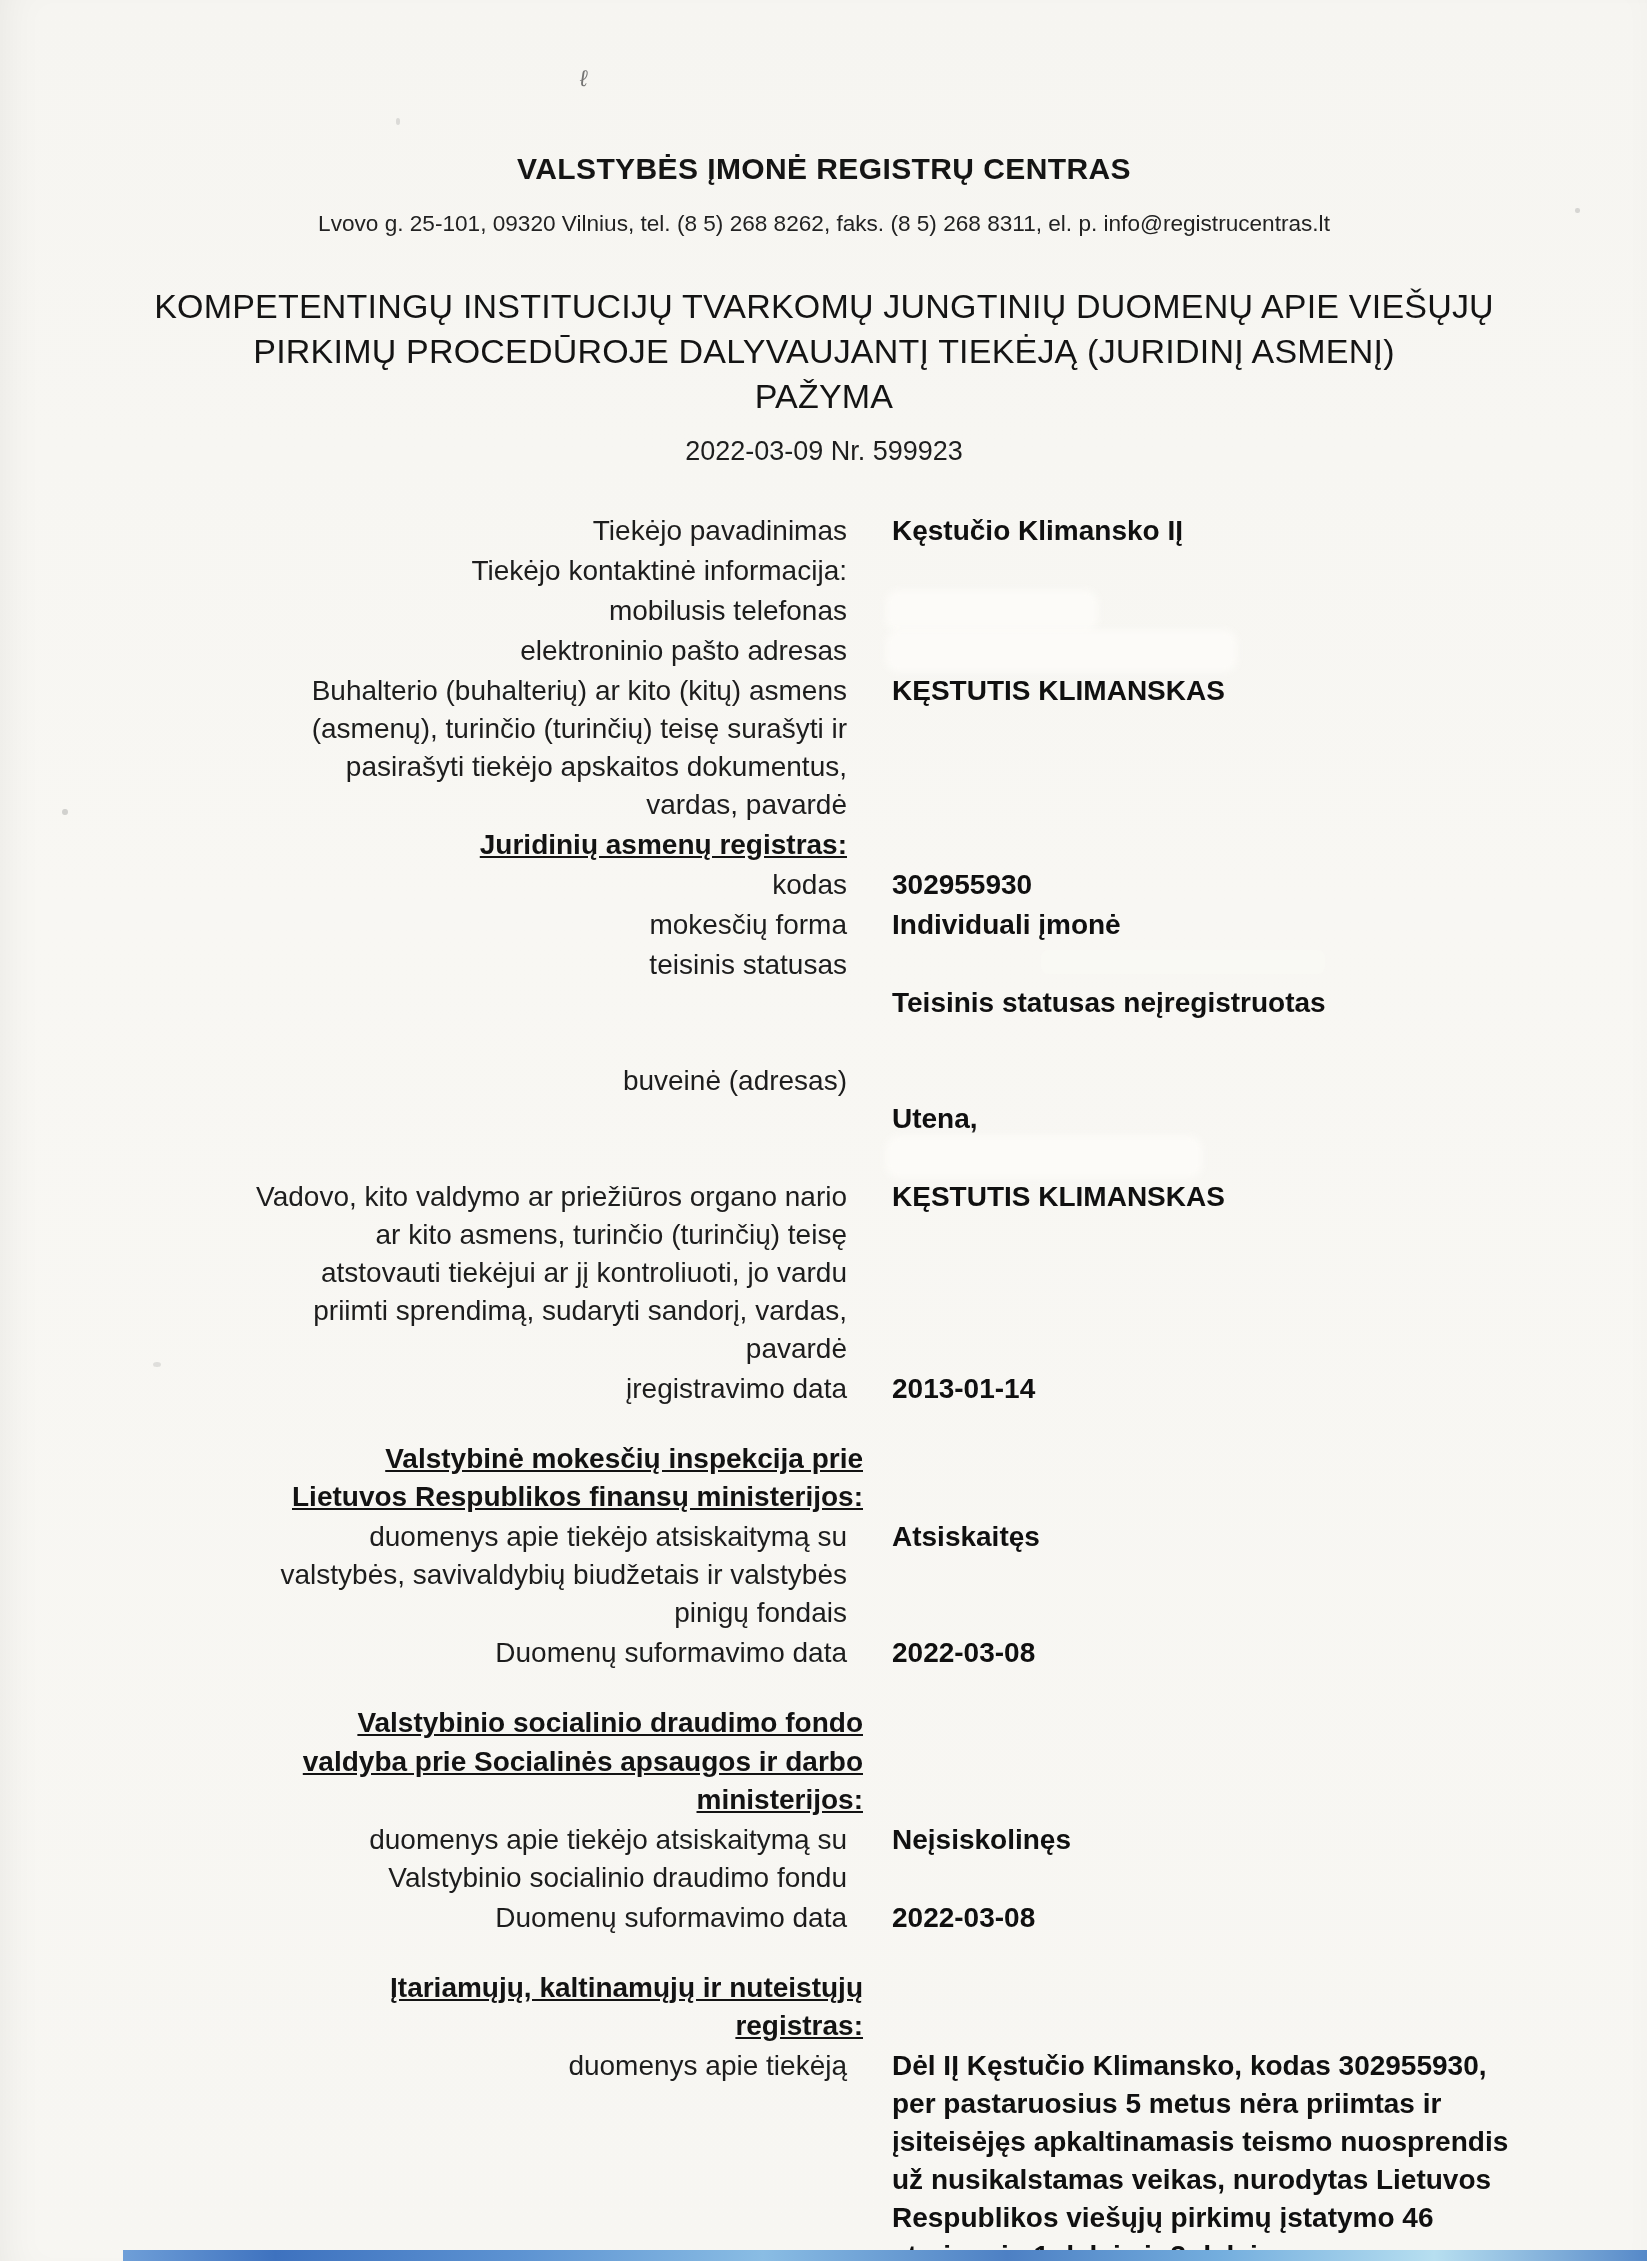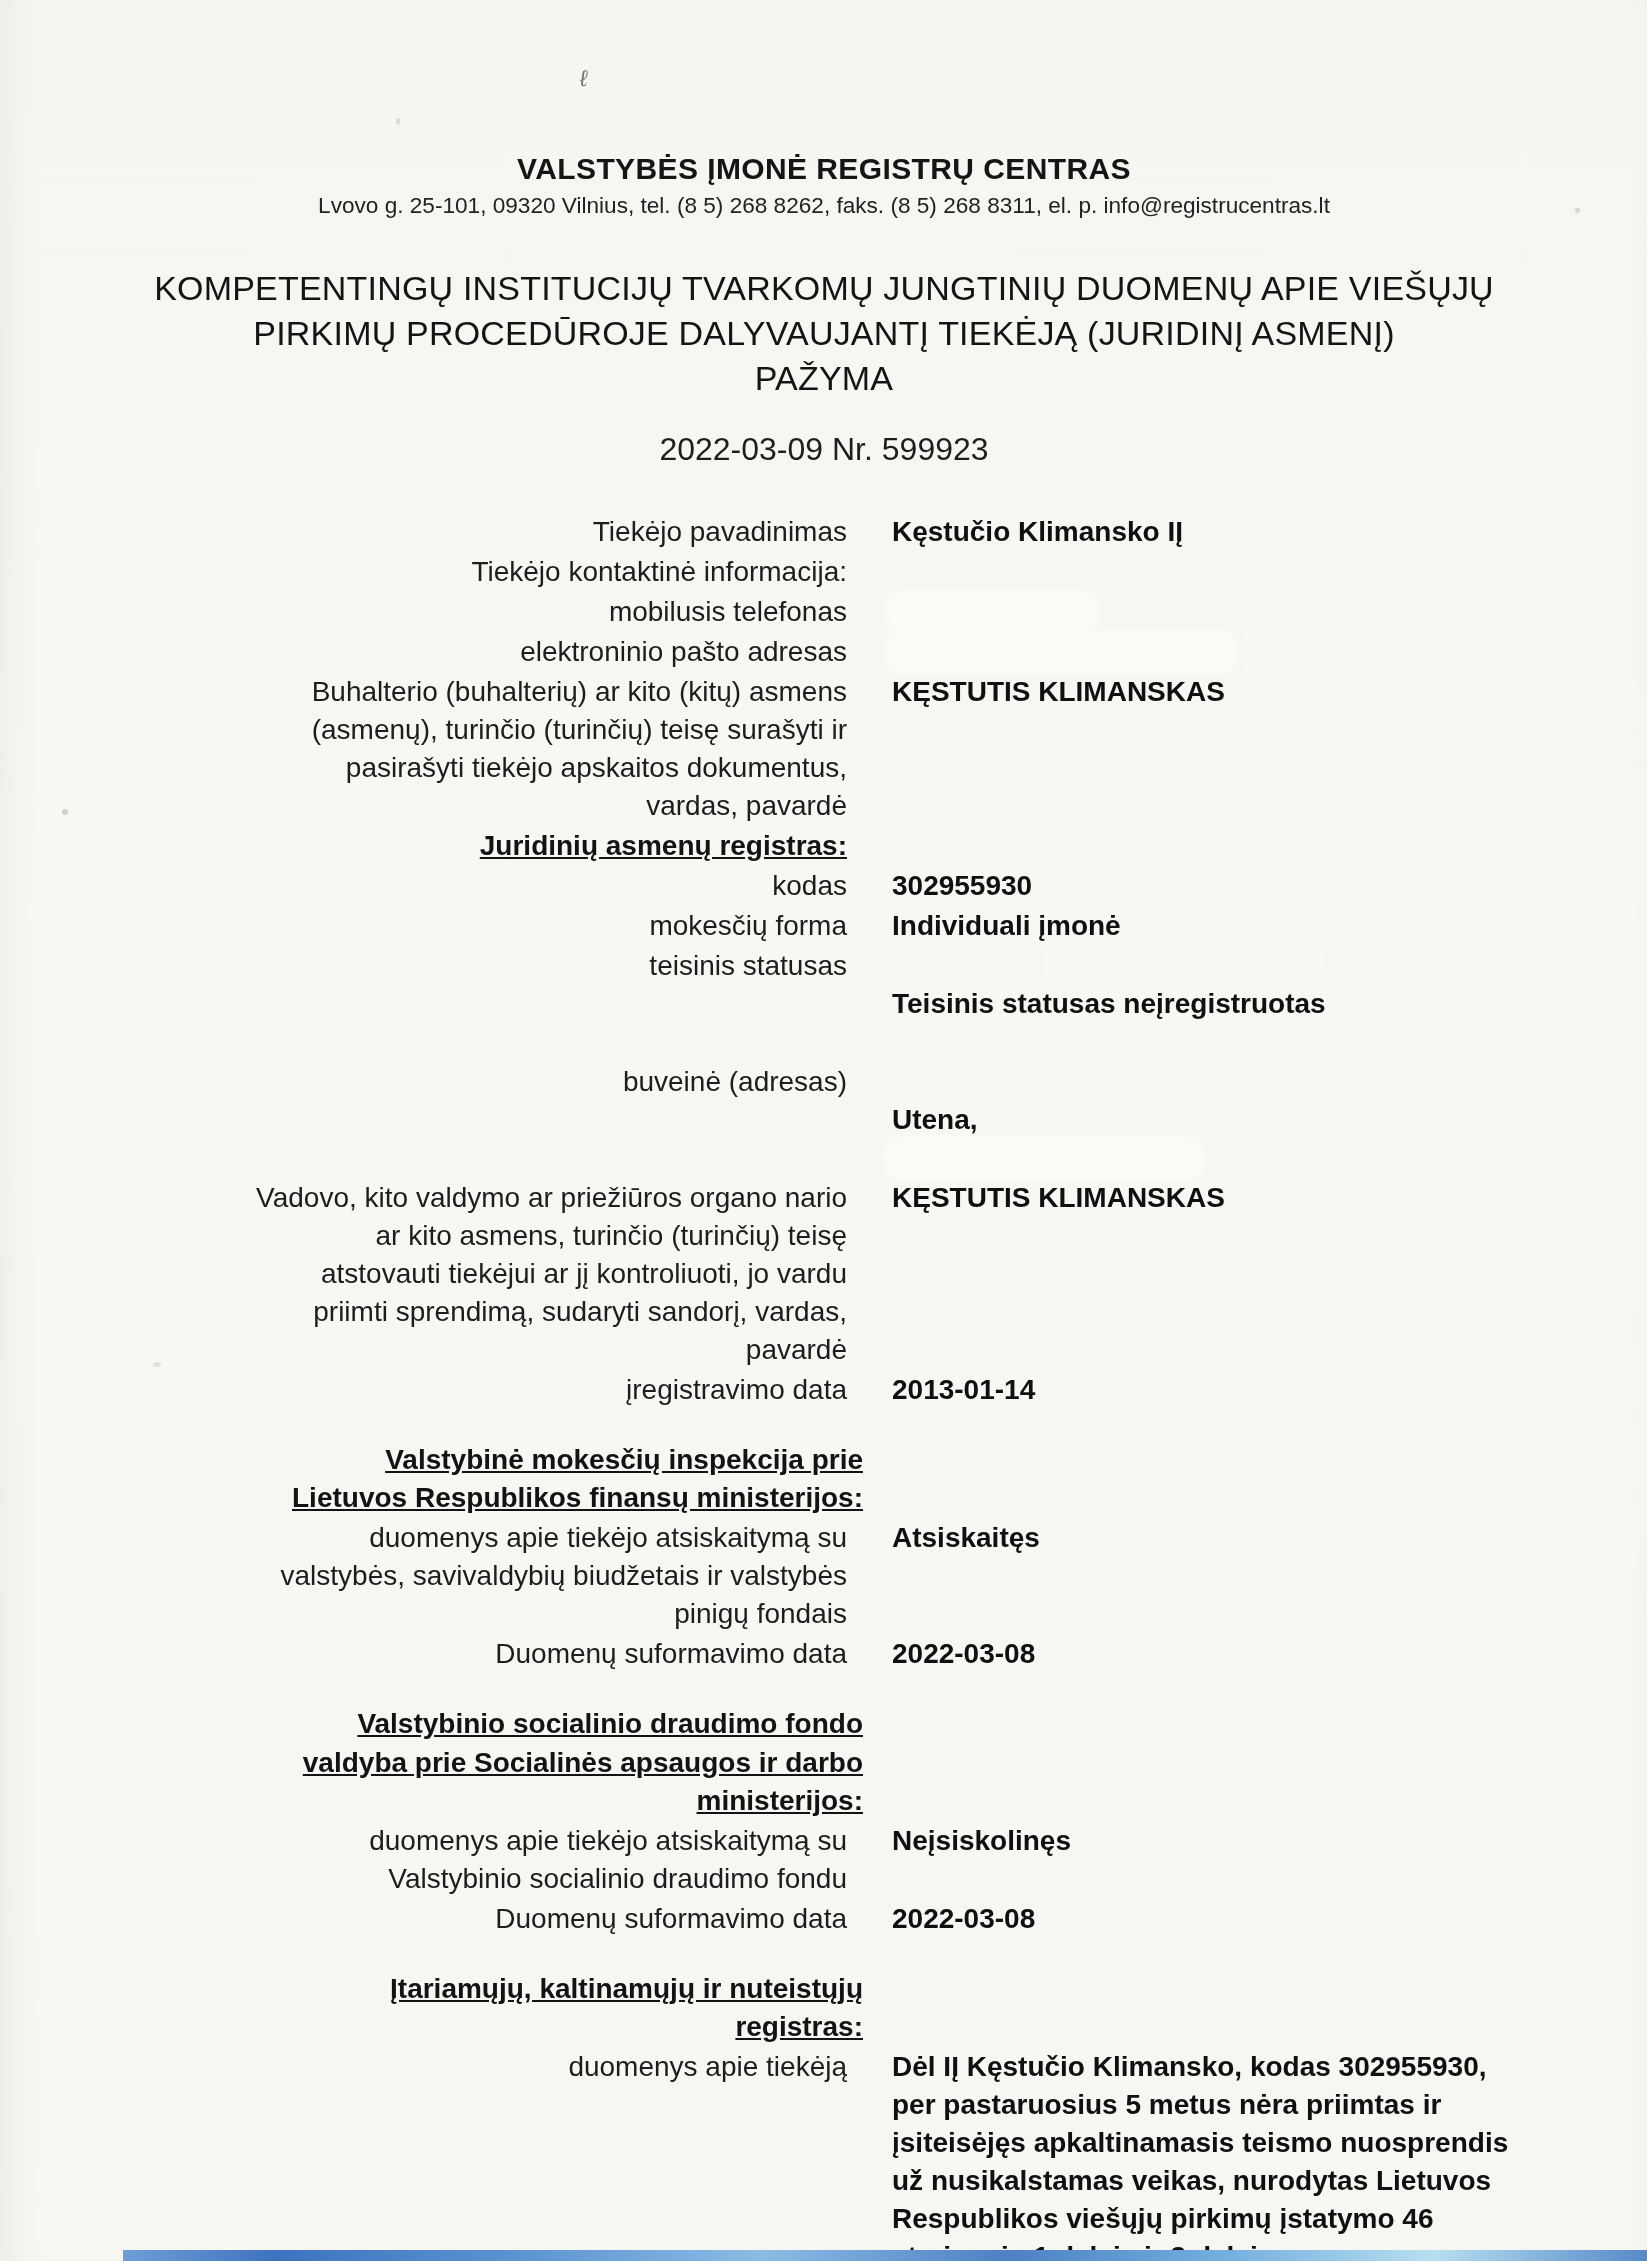--- a/index.html
+++ b/index.html
@@ -19,35 +19,35 @@
   
   .header { text-align: center; padding-top: 152px; }
   .org-name {
     font-size: 30px;
     font-weight: 700;
     letter-spacing: 0.4px;
     color: #151515;
   }
   .org-contact {
     font-size: 22.6px;
-    margin-top: 7px;
+    margin-top: 25px;
     color: #222;
   }
   .doc-title {
     font-size: 34px;
     font-weight: 400;
     margin-top: 47px;
     line-height: 1.32;
     white-space: pre-line;
     letter-spacing: 0.2px;
     color: #141414;
   }
   .doc-number {
-    font-size: 32px;
-    margin-top: 30px;
+    font-size: 27px;
+    margin-top: 17px;
     color: #1e1e1e;
   }
 
   
   .content { margin-top: 45px; }
   .row { display: flex; align-items: flex-start; margin-top: 1.9px; }
   .row .label {
     width: 698px;
     margin-left: 149px;
     text-align: right;

